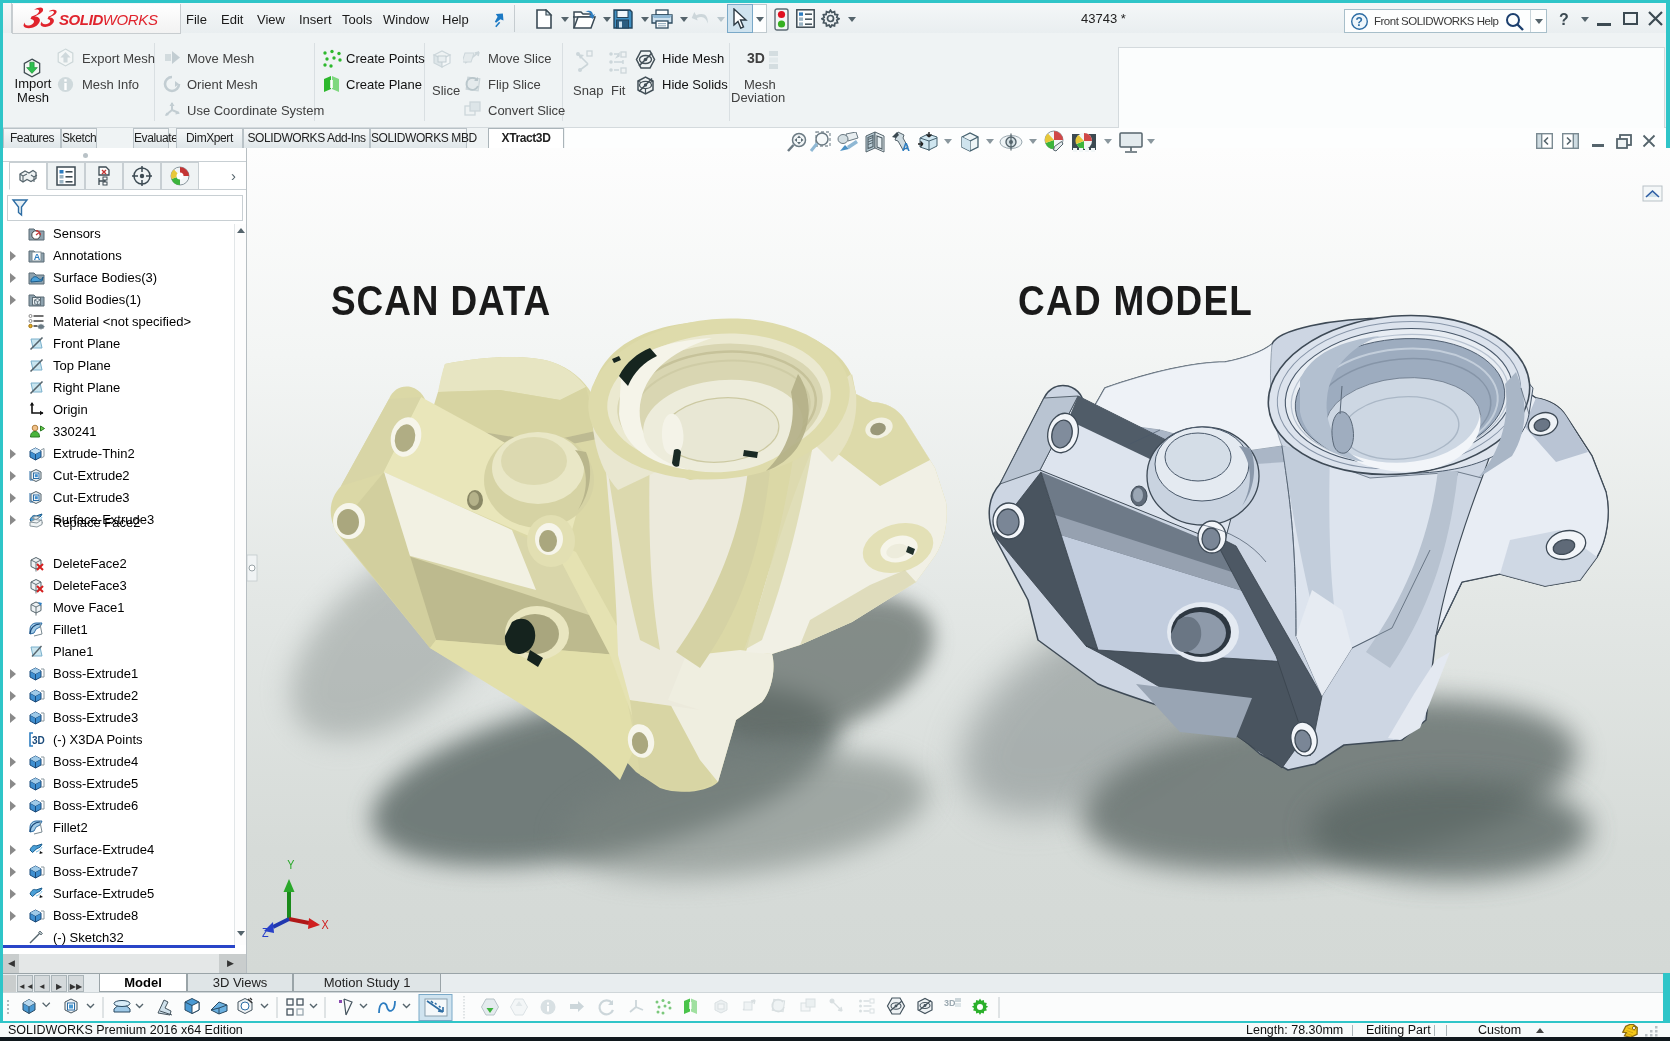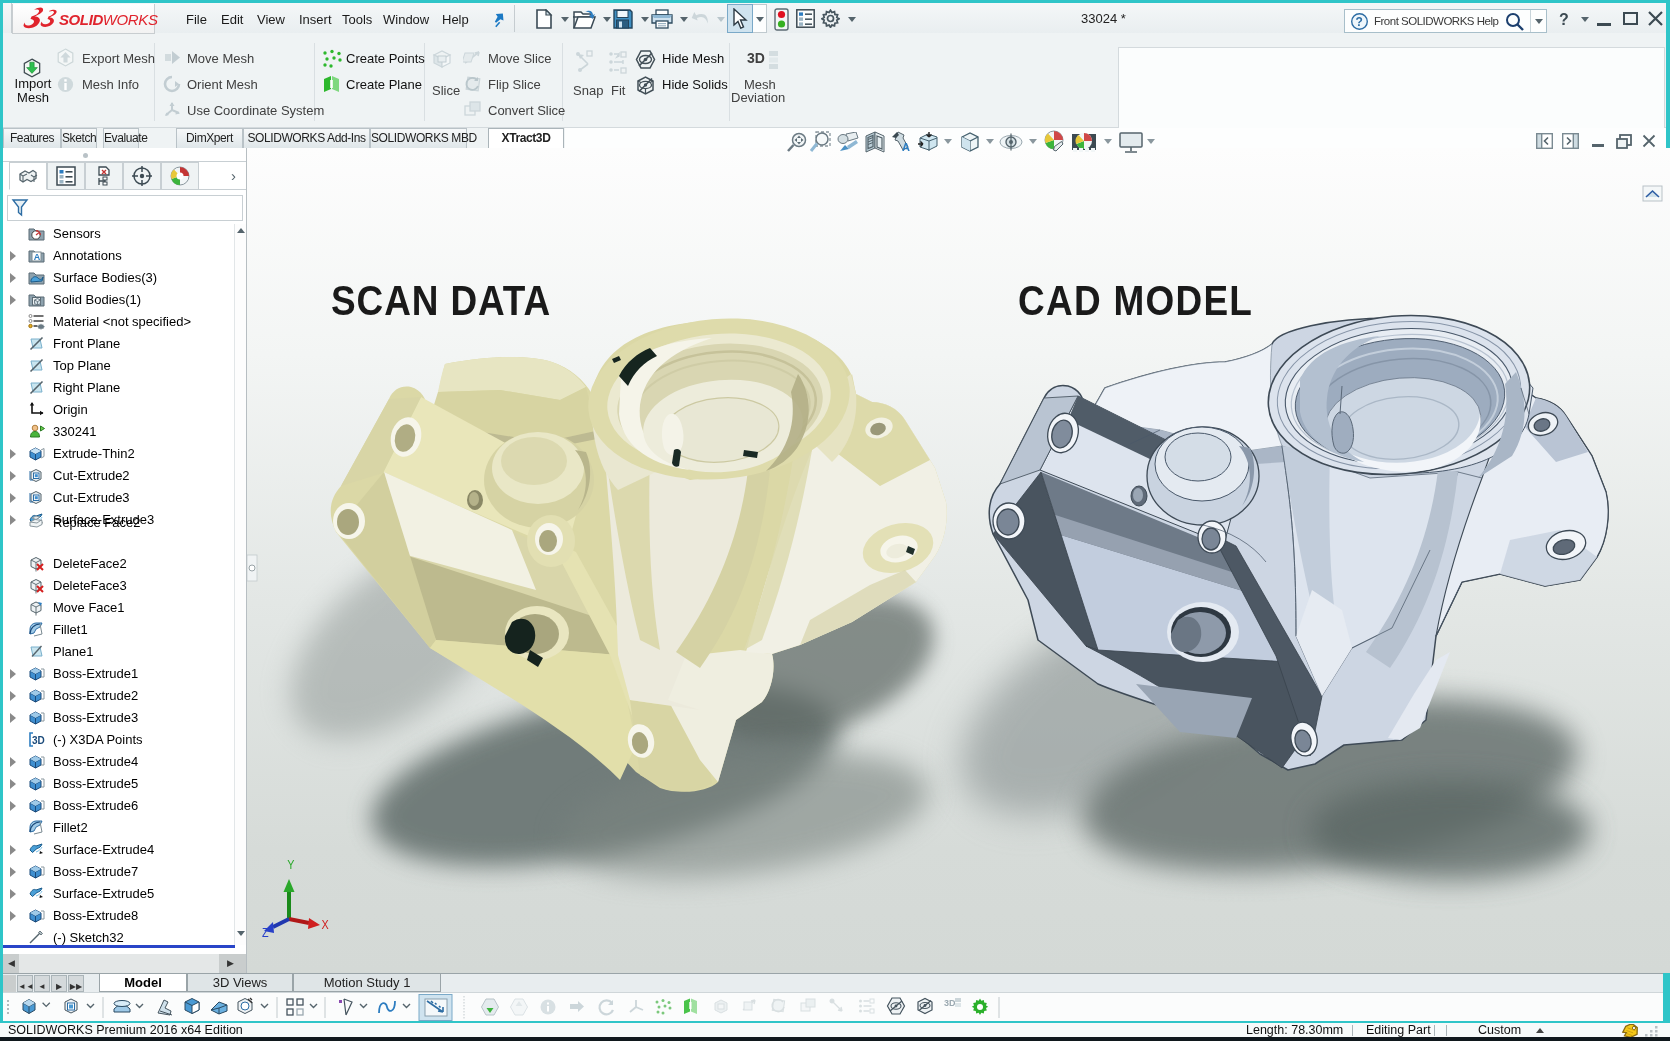--- a/index.html
+++ b/index.html
@@ -1,21 +1,21 @@
 <!DOCTYPE html>
 <html><head>
 <meta charset="utf-8">
 <style>
 * { margin:0; padding:0; box-sizing:border-box; }
 html,body { width:1670px; height:1041px; overflow:hidden; font-family:"Liberation Sans",sans-serif; }
 body { background:#2fc5c8; position:relative; }
 .abs { position:absolute; }
 
 #titlebar { left:3px; top:3px; width:1663px; height:30px; background:linear-gradient(#f4f7f8,#e9eef0); }
-#logocard { left:12px; top:4px; width:143px; height:30px; background:linear-gradient(#ffffff,#f2f2f2); border:1px solid #c8cdd0; border-top:none; z-index:5;}
+#logocard { left:12px; top:4px; width:169px; height:30px; background:linear-gradient(#ffffff,#f2f2f2); border:1px solid #c8cdd0; border-top:none; z-index:5;}
 .menu { top:9px; font-size:13px; color:#1a1a1a; }
 
 #ribbon { left:3px; top:33px; width:1663px; height:95px; background:#eff3f4; border-bottom:1px solid #d4dadd;}
 .rsep { position:absolute; top:10px; width:1px; height:78px; background:#d9dfe2; }
 .rlabel { position:absolute; font-size:13px; color:#404040; white-space:nowrap; }
 .rlabelb { position:absolute; font-size:13px; color:#111; white-space:nowrap; }
 
 #tabrow { left:3px; top:128px; width:1663px; height:20px; background:#eff3f4; }
 .ctab { position:absolute; top:0; height:20px; background:linear-gradient(#f6f8f9,#dfe6e9); border:1px solid #b9c2c7; border-bottom:none; font-size:12px; letter-spacing:-0.4px; color:#222; text-align:center; line-height:19px; white-space:nowrap; }
 
@@ -112,21 +112,21 @@
       <rect x="9" y="9.4" width="7" height="1.6" fill="#4a5a63"></rect>
       <rect x="3" y="13.4" width="4" height="3.4" fill="#9ab4c4"></rect>
       <rect x="9" y="14.4" width="7" height="1.6" fill="#4a5a63"></rect>
     </svg>
 
  <svg class="abs" style="left:818px;top:6px" width="19" height="19" viewBox="0 0 19 19">
       <path d="M9.5 1.2 l1.4 2.3 2.6-.8 .4 2.7 2.7.4 -.8 2.6 2.3 1.4 -2.3 1.4 .8 2.6 -2.7.4 -.4 2.7 -2.6-.8 -1.4 2.3 -1.4-2.3 -2.6.8 -.4-2.7 -2.7-.4 .8-2.6 -2.3-1.4 2.3-1.4 -.8-2.6 2.7-.4 .4-2.7 2.6.8z" fill="none" stroke="#47565f" stroke-width="1.7"></path>
       <circle cx="9.5" cy="9.5" r="3" fill="none" stroke="#47565f" stroke-width="1.7"></circle>
     </svg>
  <div class="abs dd" style="left:845px;top:14px"></div>
- <div class="abs" style="left:1078px;top:8px;font-size:13px;color:#222">33024 *</div>
+ <div class="abs" style="left:1078px;top:8px;font-size:13px;color:#222">43743 *</div>
  <div class="abs" style="left:1341px;top:6px;width:203px;height:24px;background:#fdfefe;border:1px solid #a8bfca">
   <svg class="abs" style="left:6px;top:3px" width="17" height="17" viewBox="0 0 17 17">
         <circle cx="8.5" cy="8.5" r="7.8" fill="#eef6fb" stroke="#2d6da4" stroke-width="1.4"></circle>
         <text x="4.5" y="13" font-size="12" font-weight="bold" fill="#2d6da4" font-family="Liberation Sans">?</text>
       </svg>
   <div class="abs" style="left:29px;top:5px;font-size:11.5px;letter-spacing:-0.5px;color:#3a3a3a;white-space:nowrap">Front SOLIDWORKS Help</div>
   <svg class="abs" style="left:160px;top:2px" width="20" height="20" viewBox="0 0 20 20">
         <circle cx="8" cy="8" r="6" fill="none" stroke="#1c3f6e" stroke-width="2"></circle>
         <path d="M12.5 12.5 L18 18" stroke="#1c3f6e" stroke-width="2.4"></path>
       </svg>
@@ -278,21 +278,21 @@
       <rect x="1" y="1" width="9" height="5" fill="#d4dde0"></rect>
       <rect x="1" y="7.5" width="9" height="5" fill="#e2e9eb"></rect>
       <rect x="1" y="14" width="9" height="5" fill="#d4dde0"></rect>
     </svg>
  <div class="rlabel" style="left:741px;top:44px">Mesh</div>
  <div class="rlabel" style="left:728px;top:57px">Deviation</div>
 </div>
 <div id="tabrow" class="abs">
  <div class="ctab" style="left:0px;width:58px">Features</div>
  <div class="ctab" style="left:58px;width:36px">Sketch</div>
- <div class="ctab" style="left:100px;width:36px">Evaluate</div>
+ <div class="ctab" style="left:130px;width:36px">Evaluate</div>
  <div class="ctab" style="left:173px;width:67px">DimXpert</div>
  <div class="ctab" style="left:240px;width:127px">SOLIDWORKS Add-Ins</div>
  <div class="ctab" style="left:367px;width:97px">SOLIDWORKS MBD</div>
  <div class="ctab" style="left:485px;width:76px;background:#fff;font-weight:bold;border-color:#aab4b9">XTract3D</div>
  <div class="abs" style="left:562px;top:0;width:1101px;height:20px;background:#fdfefe"></div>
 </div>
 <div id="headsup" class="abs" style="left:786px;top:130px;width:880px;height:24px;z-index:30">
  <svg class="abs" style="left:0;top:1px" width="22" height="22" viewBox="0 0 22 22">
       <circle cx="13" cy="9" r="6.5" fill="#f2f6f7" stroke="#6b7a83" stroke-width="1.5"></circle>
       <path d="M7.5 14 L2 20" stroke="#6b7a83" stroke-width="2.5"></path>

